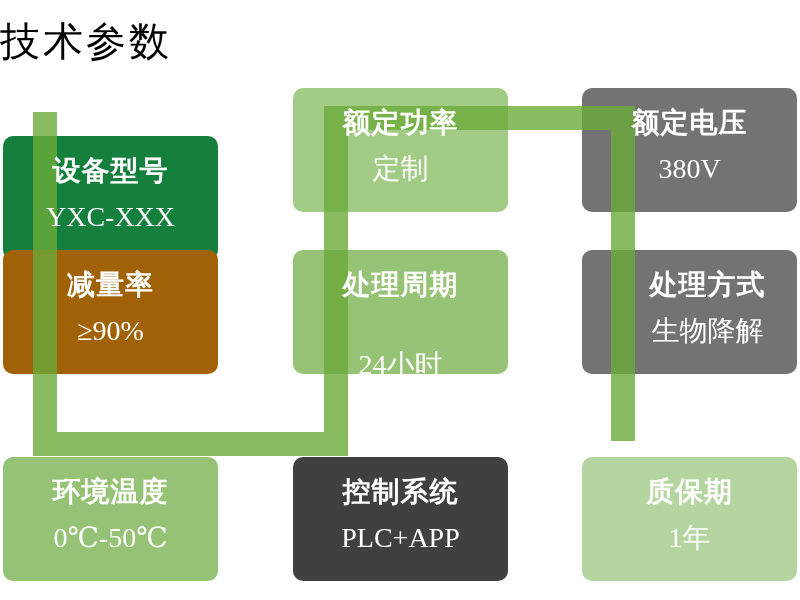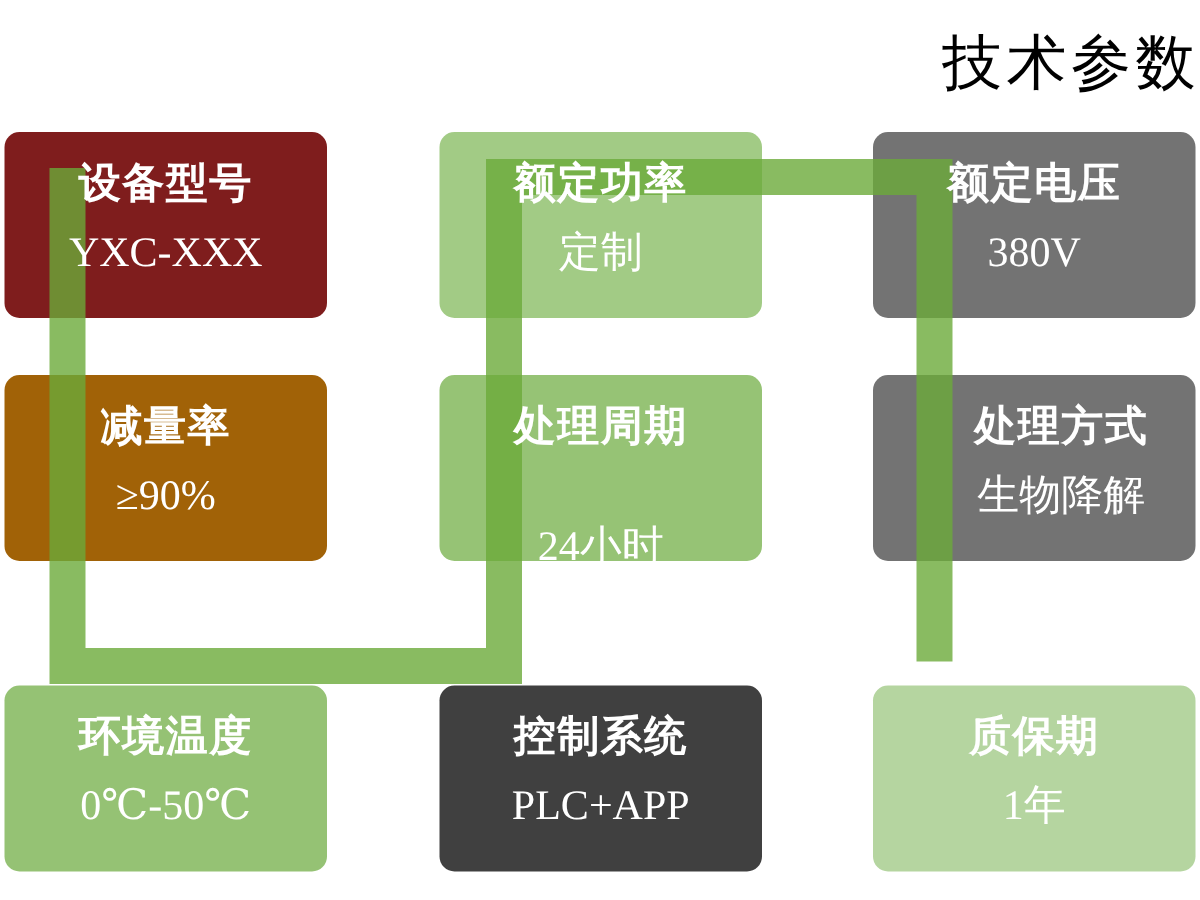--- a/index.html
+++ b/index.html
@@ -7,21 +7,21 @@
     position:relative;
     width:800px;height:600px;
     background:#ffffff;
     overflow:hidden;
     font-family:"Liberation Serif","DejaVu Serif",serif;
   }
   .slide-title{
     position:absolute;
     top:14px;left:0;
     width:100%;
-    text-align:right;
+    text-align:left;
     font-family:"Liberation Sans","DejaVu Sans",sans-serif;
     font-size:40px;
     font-weight:500;
     letter-spacing:3px;
     color:#000000;
     margin:0;
     z-index:4;
   }
   .box{
     position:absolute;
@@ -60,21 +60,21 @@
     pointer-events:none;
   }
 </style>
 </head>
 <body>
 
 <div class="slide">
 
   <h1 class="slide-title">技术参数</h1>
 
-  <div class="box r1 c1" style="background: #7f1d1d;">
+  <div class="box r1 c1" style="background: #15803d; margin-top: 48px;">
     <div class="label">设备型号</div>
     <div class="value">YXC-XXX</div>
   </div>
   <div class="box r1 c2" style="background: rgb(162, 203, 133); gap: 12px;">
     <div class="label">额定功率</div>
     <div class="value">定制</div>
   </div>
   <div class="box r1 c3" style="background: #737373;">
     <div class="label">额定电压</div>
     <div class="value">380V</div>

